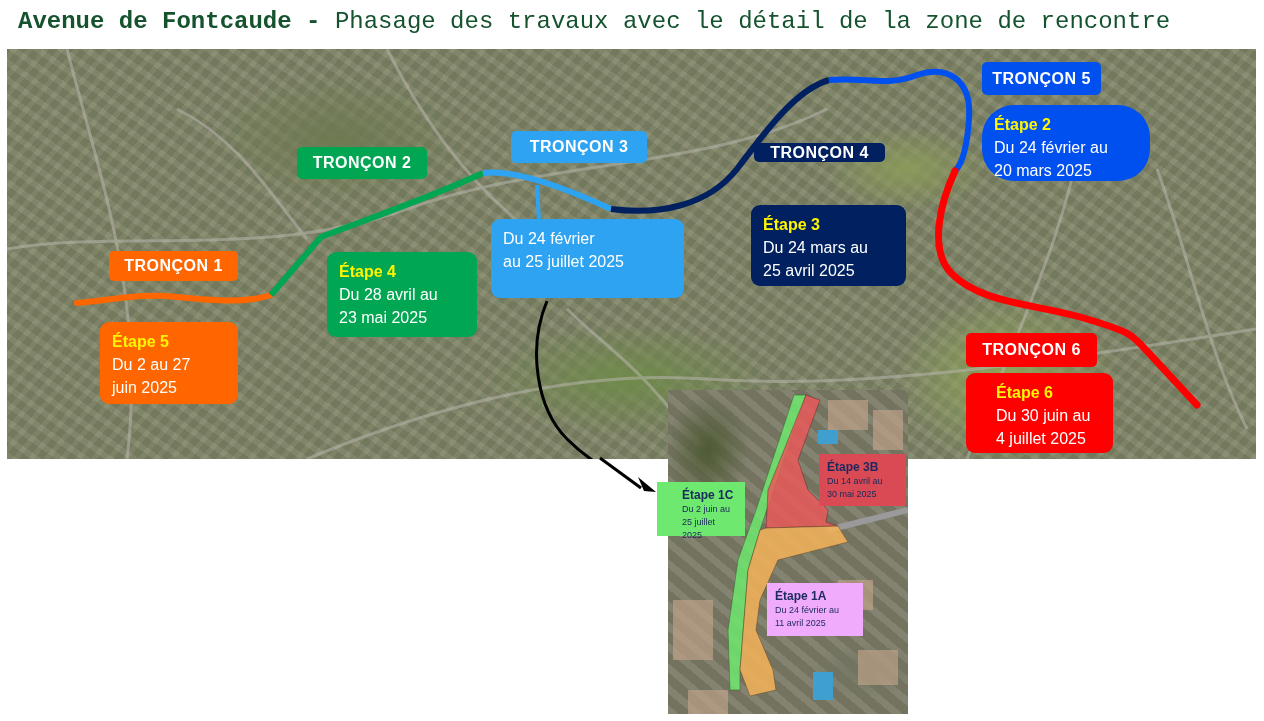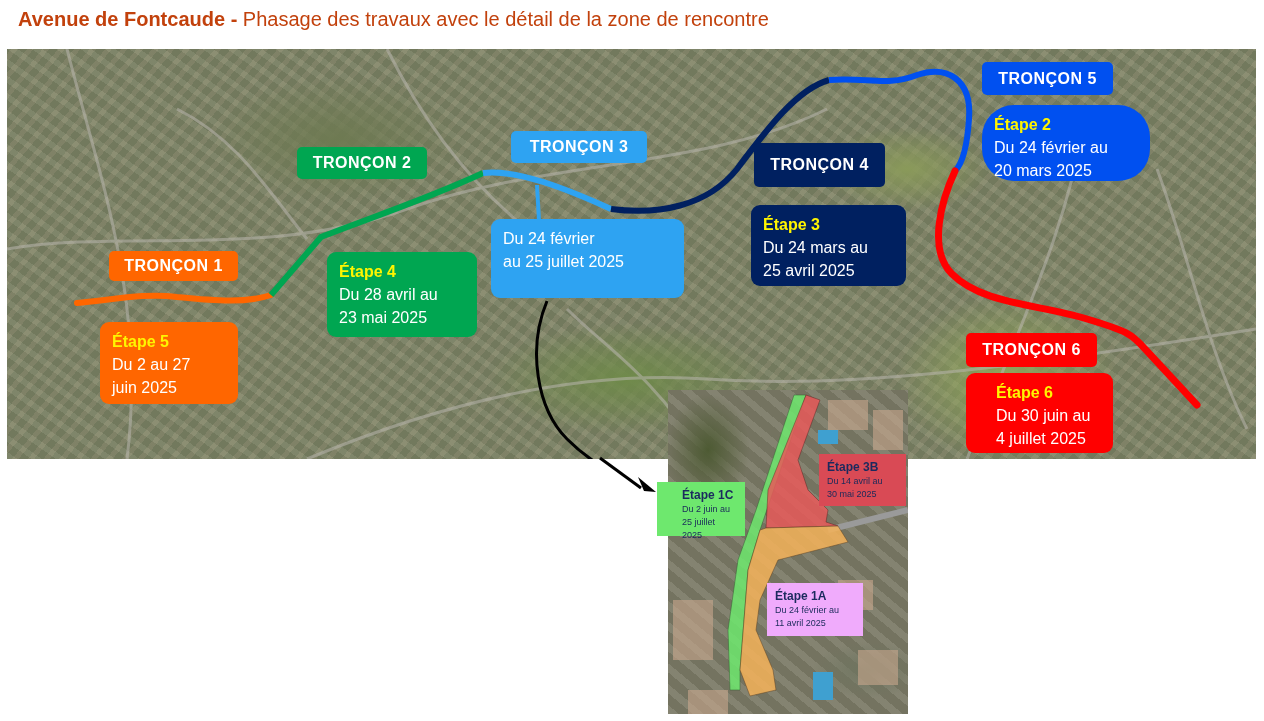--- a/index.html
+++ b/index.html
@@ -1,17 +1,17 @@
 <!DOCTYPE html>
 <html><head>
 <meta charset="utf-8">
 <style>
   html,body{margin:0;padding:0;background:#ffffff;}
   body{width:1264px;height:721px;position:relative;overflow:hidden;font-family:"Liberation Sans",sans-serif;}
-  .title{position:absolute;left:18px;top:8px;font-size:20px;color:#c2410c;white-space:nowrap;}
+  .title{position:absolute;left:18px;top:8px;font-size:24px;color:#14532d;white-space:nowrap;font-family:Liberation Mono, monospace;}
   .title b{font-weight:700;}
   .map{position:absolute;left:7px;top:49px;width:1249px;height:410px;overflow:hidden;
     background:
       radial-gradient(ellipse 120px 60px at 900px 120px,#8a9a5a 0,transparent 70%),
       radial-gradient(ellipse 200px 80px at 620px 330px,#6f8a4a 0,transparent 70%),
       radial-gradient(ellipse 160px 120px at 1000px 330px,#8fa55a 0,transparent 70%),
       radial-gradient(ellipse 180px 90px at 330px 90px,#6e7a52 0,transparent 70%),
       repeating-linear-gradient(35deg,rgba(255,255,255,0.05) 0 6px,rgba(0,0,0,0.05) 6px 14px),
       repeating-linear-gradient(-50deg,rgba(200,170,150,0.12) 0 5px,rgba(0,0,0,0.04) 5px 12px),
       #7d8466;}
@@ -88,28 +88,28 @@
   <span class="dates">Du 28 avril au
 23 mai 2025</span>
 </div>
 
 <div class="tag" style="left:511px;top:131px;width:136px;height:32px;background:#2ea3f2;">TRONÇON 3</div>
 <div class="card" style="left:491px;top:219px;width:193px;height:79px;background:#2ea3f2;">
   <span class="dates">Du 24 février
 au 25 juillet 2025</span>
 </div>
 
-<div class="tag" style="left:754px;top:143px;width:131px;height:44px;background:#002060;">TRONÇON 4</div>
+<div class="tag" style="left:754px;top:143px;width:131px;height:19px;background:#002060;">TRONÇON 4</div>
 <div class="card" style="left:751px;top:185px;width:155px;height:81px;background:#002060;margin-top:20px;">
   <span class="step">Étape 3</span>
   <span class="dates">Du 24 mars au
 25 avril 2025</span>
 </div>
 
-<div class="tag" style="left:982px;top:62px;width:131px;height:33px;background:#0050f0;">TRONÇON 5</div>
+<div class="tag" style="left:982px;top:62px;width:119px;height:33px;background:#0050f0;">TRONÇON 5</div>
 <div class="card" style="left:982px;top:105px;width:168px;height:76px;background:#0050f0;border-radius:32px;">
   <span class="step">Étape 2</span>
   <span class="dates">Du 24 février au
 20 mars 2025</span>
 </div>
 
 <div class="tag" style="left:966px;top:333px;width:131px;height:34px;background:#ff0000;">TRONÇON 6</div>
 <div class="card" style="left:966px;top:373px;width:147px;height:80px;background:#ff0000;padding-left:30px;">
   <span class="step">Étape 6</span>
   <span class="dates">Du 30 juin au

